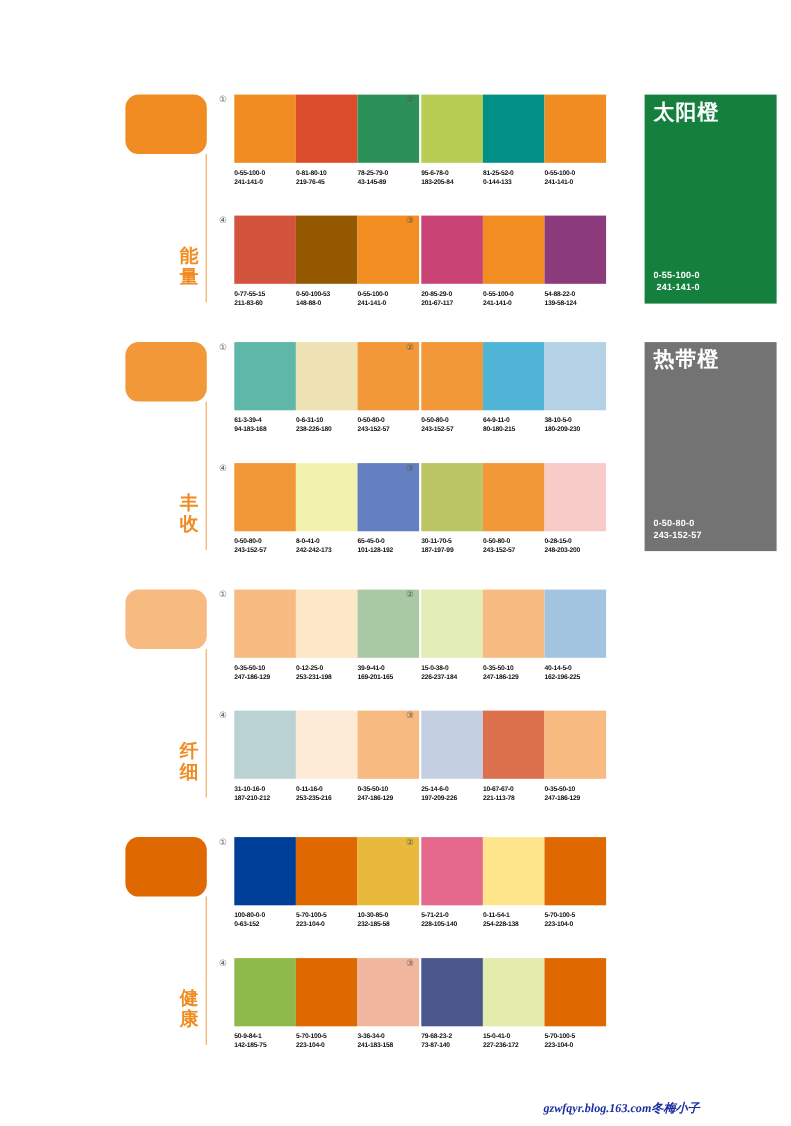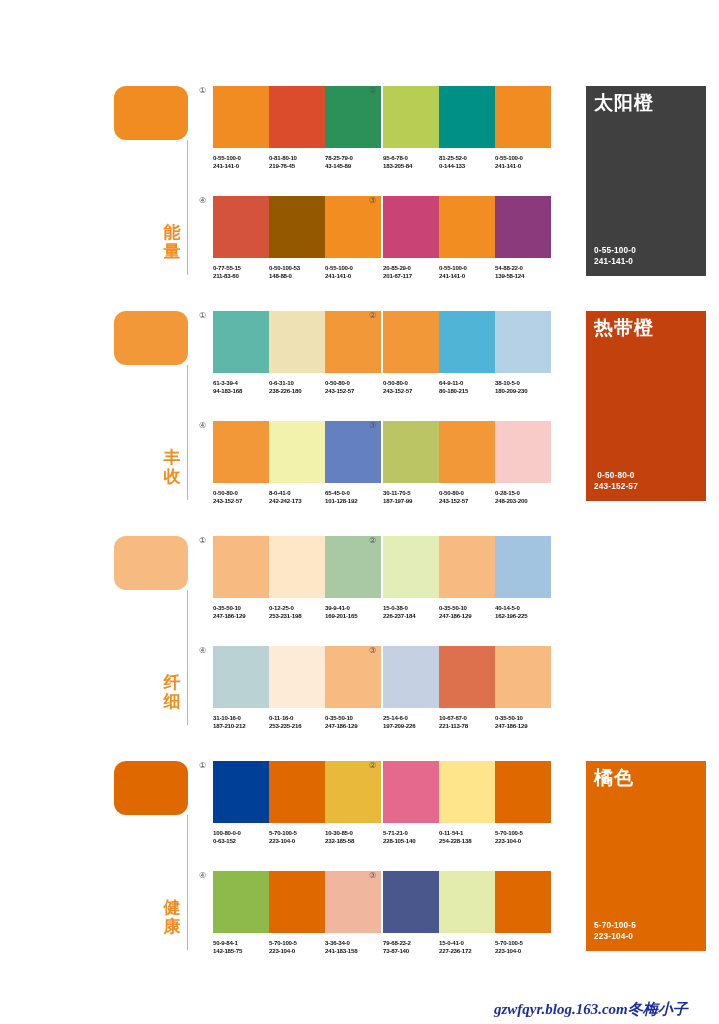--- a/index.html
+++ b/index.html
@@ -73,21 +73,21 @@
     font-size:8.2px;font-weight:bold;line-height:11px;
     letter-spacing:0.2px;
   }
   .panel .pcode span{display:block;}
 
   
   .watermark{
     position:absolute;left:494px;top:1000px;
     font-family:"Liberation Serif","DejaVu Serif",serif;
     font-style:italic;font-weight:bold;
-    font-size:15px;color:#1b2ea0;white-space:nowrap;
+    font-size:11px;color:#1b2ea0;white-space:nowrap;
   }
 </style>
 </head>
 <body>
 
 <div class="sheet">
 
   <div class="block b0">
     <div class="chip" style="background-color: rgb(240, 140, 33);"></div>
     <div class="vline"></div>
@@ -181,21 +181,21 @@
           <span>0-55-100-0</span>
           <span>241-141-0</span>
         </div>
         <div class="code">
           <span>54-88-22-0</span>
           <span>139-58-124</span>
         </div>
       </div>
     </div>
 
-    <div class="panel" style="background-color: #404040;">
+    <div class="panel" style="background-color: #15803d; text-align: right;">
       <div class="ptitle">太阳橙</div>
       <div class="pcode">
         <span>0-55-100-0</span>
         <span>241-141-0</span>
       </div>
     </div>
   </div>
 
   <div class="block b1">
     <div class="chip" style="background-color: rgb(243, 152, 57);"></div>
@@ -290,21 +290,21 @@
           <span>0-50-80-0</span>
           <span>243-152-57</span>
         </div>
         <div class="code">
           <span>0-28-15-0</span>
           <span>248-203-200</span>
         </div>
       </div>
     </div>
 
-    <div class="panel" style="background-color: #c2410c; text-align: center;">
+    <div class="panel" style="background-color: #737373;">
       <div class="ptitle">热带橙</div>
       <div class="pcode">
         <span>0-50-80-0</span>
         <span>243-152-57</span>
       </div>
     </div>
   </div>
 
   <div class="block b2">
     <div class="chip" style="background-color: rgb(247, 186, 129);"></div>
@@ -501,23 +501,16 @@
           <span>15-0-41-0</span>
           <span>227-236-172</span>
         </div>
         <div class="code">
           <span>5-70-100-5</span>
           <span>223-104-0</span>
         </div>
       </div>
     </div>
 
-    <div class="panel" style="background-color: rgb(223, 104, 0);">
-      <div class="ptitle">橘色</div>
-      <div class="pcode">
-        <span>5-70-100-5</span>
-        <span>223-104-0</span>
-      </div>
-    </div>
   </div>
 
   <div class="watermark">gzwfqyr.blog.163.com冬梅小子</div>
 </div>
 
 </body></html>

